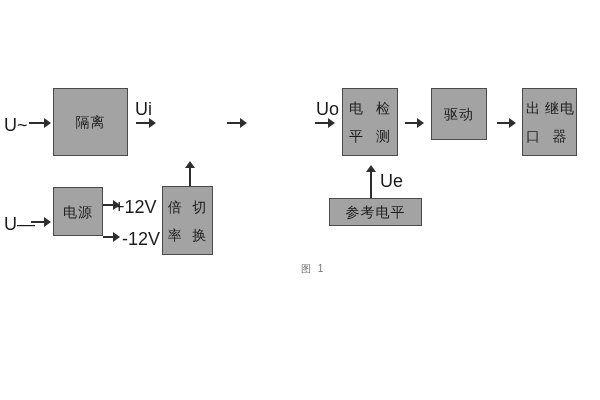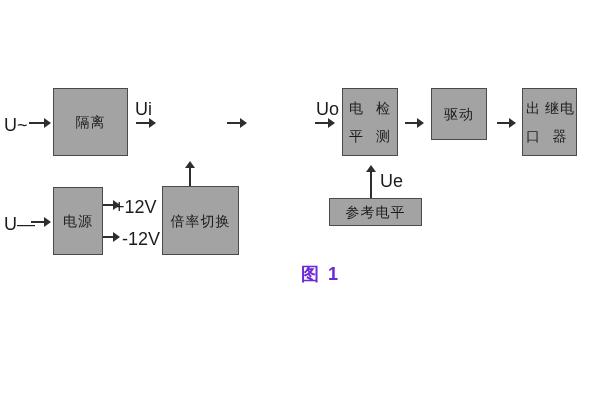--- a/index.html
+++ b/index.html
@@ -26,24 +26,23 @@
   }
   .block span:empty{display:none;}
   .sig{
     position:absolute;
     font-size:18px;
     white-space:nowrap;
     color:#1c1c1c;
   }
   .caption{
     position:absolute;
-    font-size:18px;
+    font-size:10px;
     letter-spacing:2px;
-    color:#6d28d9;
-    font-weight:bold;
+    color:#737373;
   }
   .arrow{position:absolute;}
   .arrow i{position:absolute;display:block;}
   .arrow.right{height:10px;}
   .arrow.right .shaft{left:0;right:5px;top:4px;height:2px;background:#2e2e2e;}
   .arrow.right .head{
     right:0;top:0;width:0;height:0;
     border-top:5px solid transparent;
     border-bottom:5px solid transparent;
     border-left:7px solid #2e2e2e;
@@ -76,26 +75,26 @@
   <div class="block" style="left:431px;top:88px;width:56px;height:52px">
     <span>驱动</span>
 
   </div>
 
   <div class="block" style="left:522px;top:88px;width:55px;height:68px">
     <span>出口</span>
     <span>继电器</span>
   </div>
 
-  <div class="block" style="left:53px;top:187px;width:50px;height:68px">
+  <div class="block" style="left:53px;top:187px;width:50px;height:49px">
     <span>电源</span>
 
   </div>
 
-  <div class="block" style="left:162px;top:186px;width:77px;height:69px">
+  <div class="block" style="left:162px;top:186px;width:51px;height:69px">
     <span>倍率</span>
     <span>切换</span>
   </div>
 
   <div class="block" style="left:329px;top:198px;width:93px;height:28px">
     <span>参考电平</span>
 
   </div>
 
   <div class="sig" style="left:4px;top:115px">U~</div>

